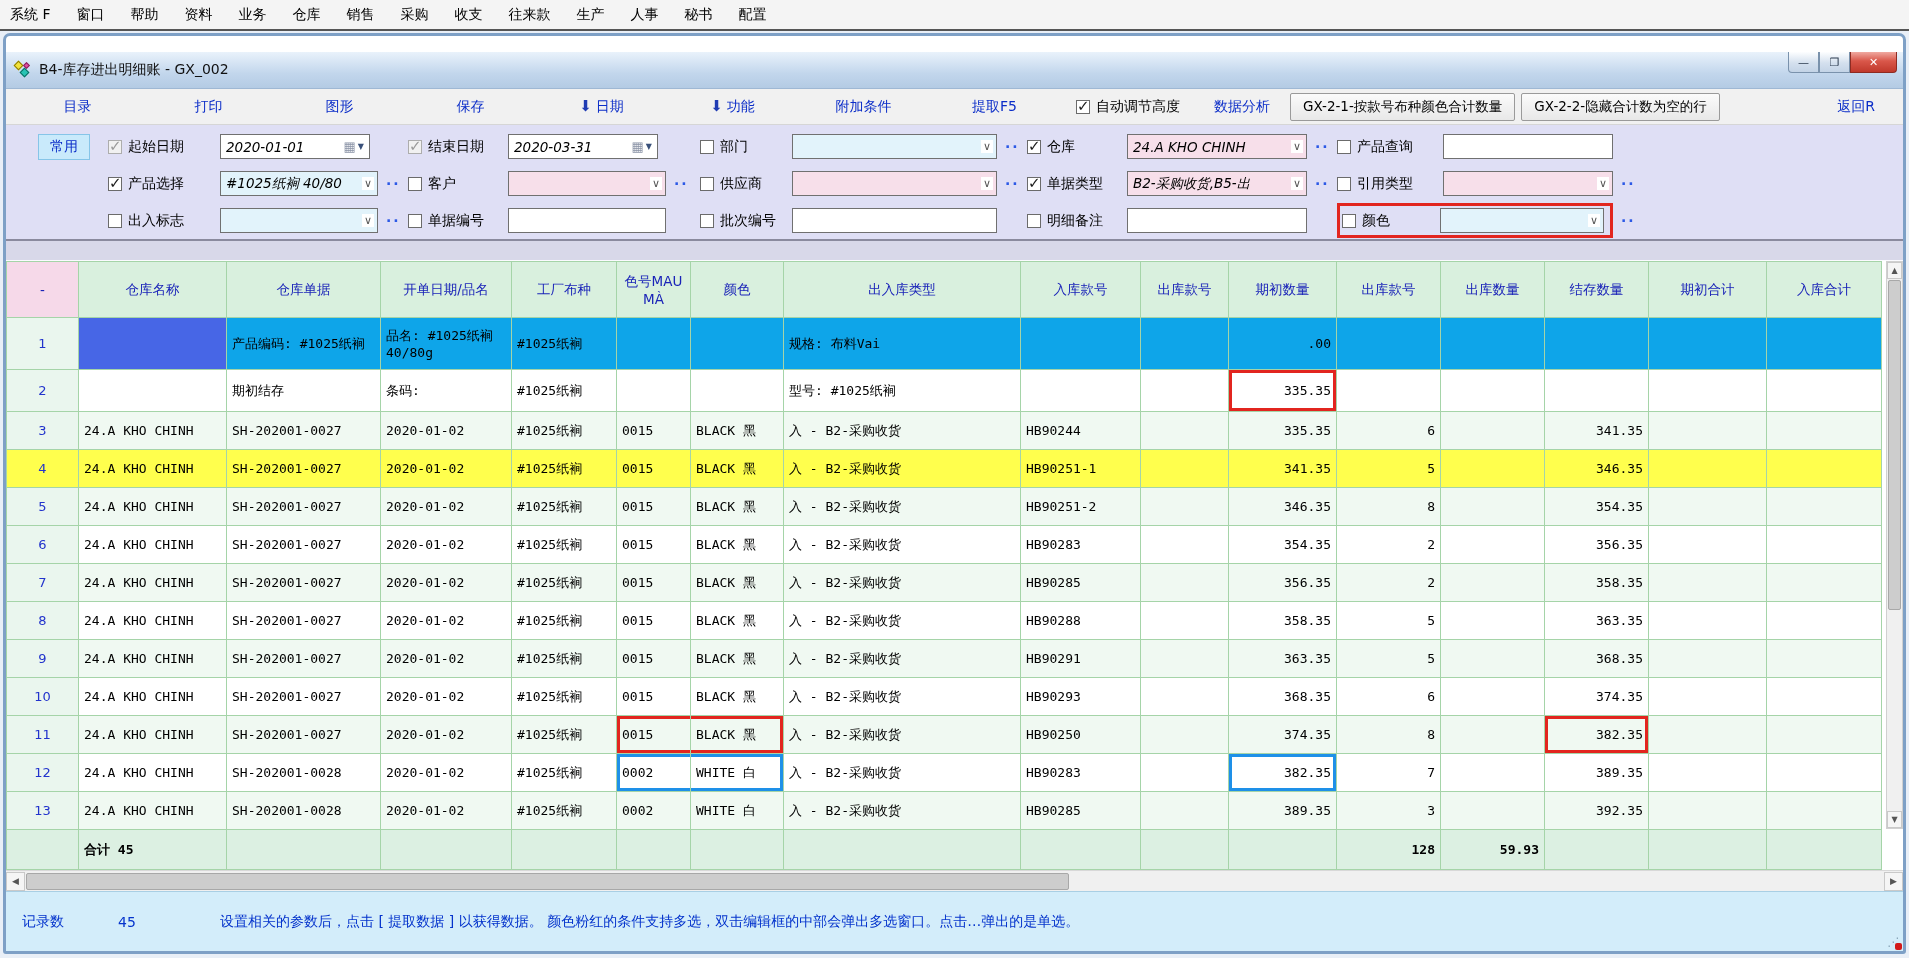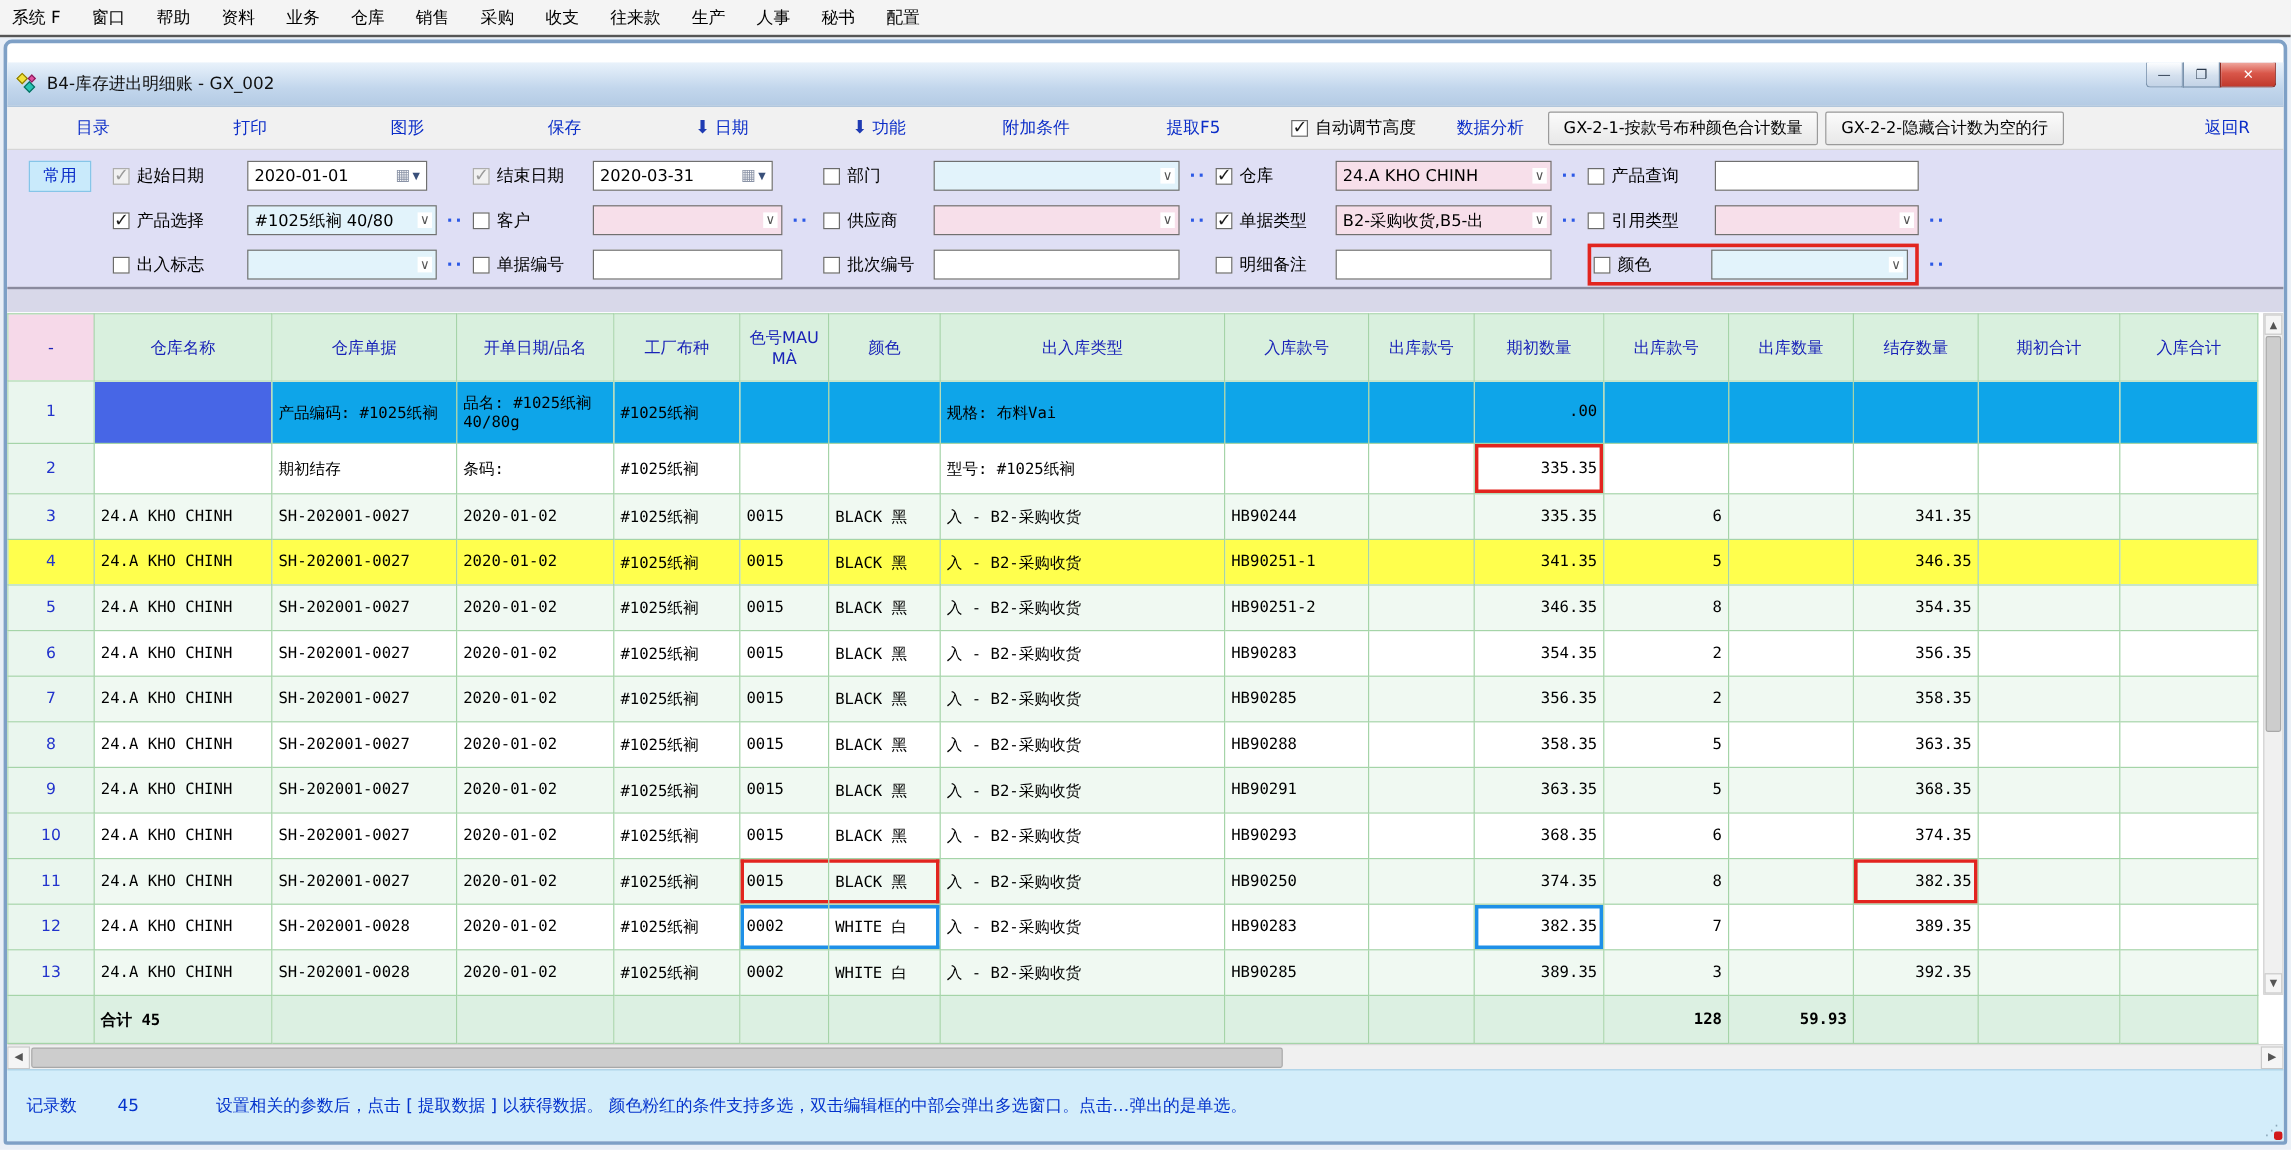--- a/index.html
+++ b/index.html
@@ -43,33 +43,33 @@
   .tb-check { display:flex; align-items:center; margin-left:16px; color:#000; white-space:nowrap; }
   .tb-analysis { color:#0B2DC8; margin-left:34px; margin-right:14px; white-space:nowrap; cursor:pointer; }
   .tb-btn { height:28px; border:1px solid #9A9A9A; border-radius:2px; color:#000;
     background:linear-gradient(#FBFBFB,#E8E8E8); padding:0 12px; font-size:13.5px;
     margin-left:6px; white-space:nowrap; display:flex; align-items:center; cursor:pointer; }
   .tb-back { color:#0B2DC8; margin-left:auto; margin-right:22px; cursor:pointer; }
 
   
   .filters { background:#DFDFF5; padding-top:3px; }
   .f-row { display:grid; height:37px; align-items:center;
-    grid-template-columns:88px 112px 158px 30px 100px 158px 34px 92px 205px 30px 100px 180px 30px 106px 170px 26px 1fr; }
+    grid-template-columns:88px 112px 158px 30px 100px 158px 34px 92px 205px 30px 100px 180px 30px 106px 170px 26px 1fr;margin-left:14px; }
   .btn-common { grid-column:1; justify-self:center; width:52px; height:26px;
     background:#C9EAFB; border:1px solid #86C5E8; color:#0B2DC8; display:flex;
     align-items:center; justify-content:center; cursor:pointer; }
   .fcb { display:flex; align-items:center; white-space:nowrap; color:#000; cursor:default; }
   .fcb .cb { width:14px; height:14px; border:1px solid #6B6B6B; background:#fff;
     margin-right:6px; position:relative; flex:0 0 auto; }
   .fcb.on .cb::after { content:"✓"; position:absolute; left:0px; top:-4px;
     font-size:15px; font-weight:bold; color:#1A1A1A; }
   .fcb.dis .cb { background:#F1F1F1; border-color:#ADADAD; }
   .fcb.dis .cb::after { color:#9A9A9A; }
   .dt,.ti,.dd { height:25px; border:1px solid #707070; background:#fff;
-    display:flex; align-items:center; padding:0 5px; font-size:13.5px; }
+    display:flex; align-items:center; padding:0 5px; font-size:13.5px;font-style:italic; }
   .dt { width:150px; } .dt .sp{flex:1;}
   .cal { color:#8A93A6; font-size:13px; letter-spacing:-1px; }
   .caret { color:#39507A; font-size:8px; margin-left:3px; }
   .ti { width:150px; }
   .dd { padding-right:3px; }
   .dd .val { flex:1; overflow:hidden; white-space:nowrap; }
   .dd .chev { color:#555; font-size:11px; padding:0 2px; }
   .dd.lblue { background:#E2F3FB; } .dd.lblue .chev{background:#fff;}
   .dd.pink { background:#F7DFEA; } .dd.pink .chev{background:#fff;}
   .dots { color:#2C59E6; font-weight:bold; letter-spacing:2px; margin-left:8px; }
@@ -120,21 +120,21 @@
   .hscroll { height:21px; background:#F0F0F0; border-top:1px solid #D8D8D8;
     display:flex; align-items:center; flex:0 0 auto; }
   .hs-btn { width:19px; height:19px; background:#F5F5F5; border:1px solid #C9C9C9;
     font-size:9px; color:#555; display:flex; align-items:center; justify-content:center; }
   .hs-btn.right { margin-left:auto; }
   .hthumb { width:55%; height:17px; margin:0 1px; background:#CDCDCD;
     border:1px solid #A8A8A8; border-radius:2px; }
 
   
   .statusbar { flex:1 0 34px; background:#D3EDFA; border-top:1px solid #A9CFE4;
-    display:flex; align-items:center; color:#0433CC; position:relative; }
+    display:flex; align-items:center; color:#0433CC; position:relative;gap:20px; }
   .st-label { margin-left:16px; }
   .st-value { margin-left:34px; width:60px; }
   .st-msg { margin-left:22px; white-space:nowrap; overflow:hidden; }
   .grip { position:absolute; right:4px; bottom:2px; color:#8AA6B8; font-size:12px; }
   .corner-dot { position:absolute; right:1px; bottom:1px; width:7px; height:7px;
     background:#D21A1A; border-radius:2px; }
 </style>
 </head>
 <body>
 

